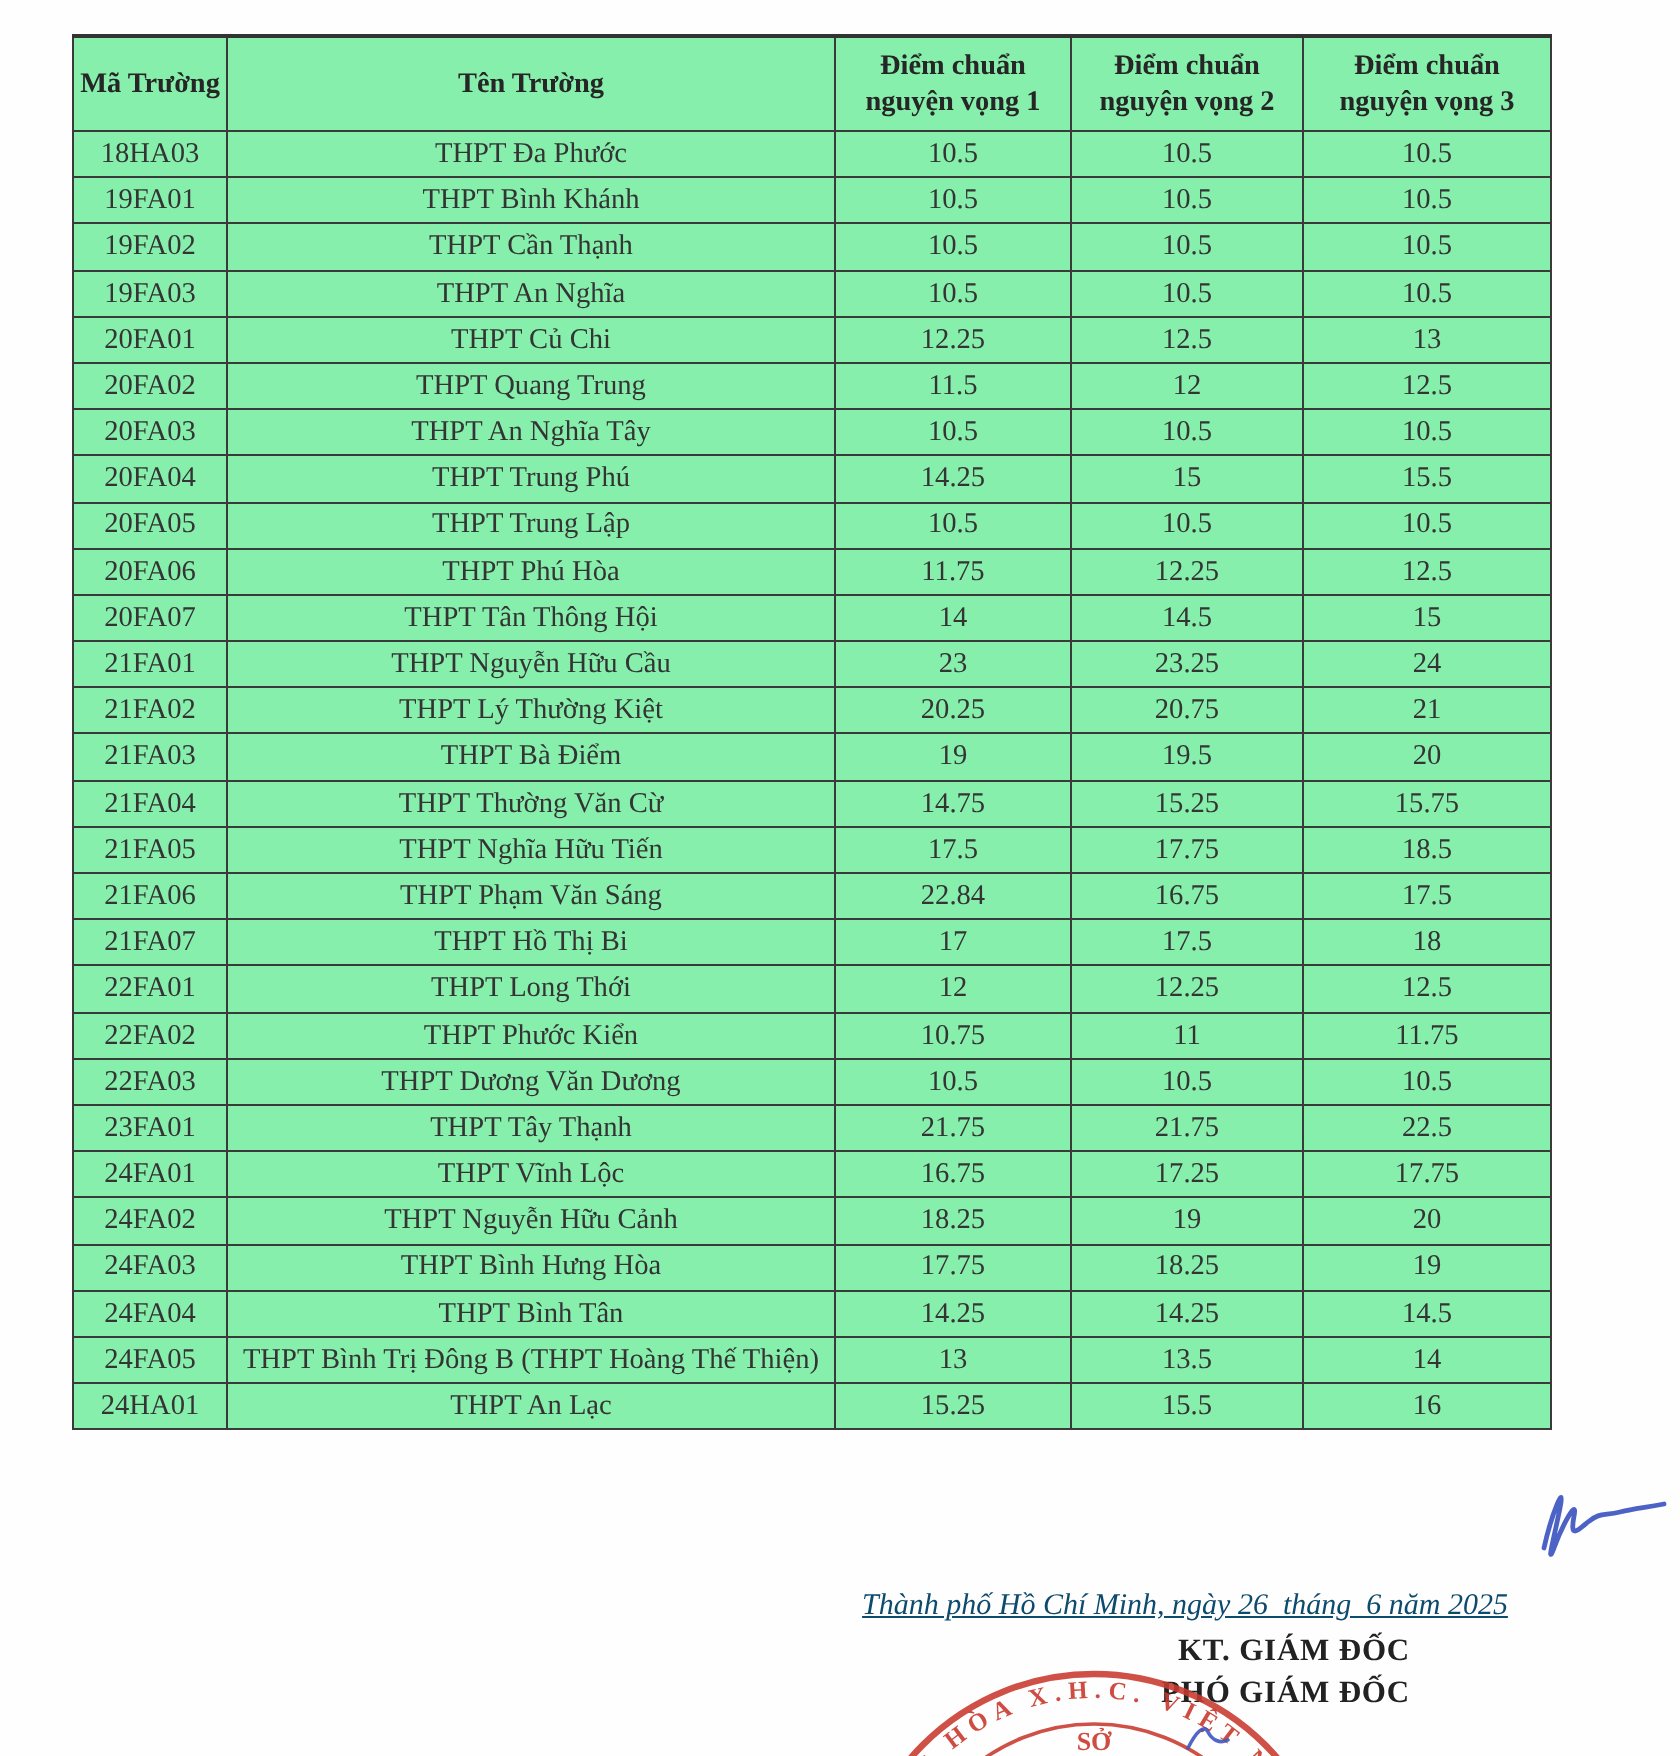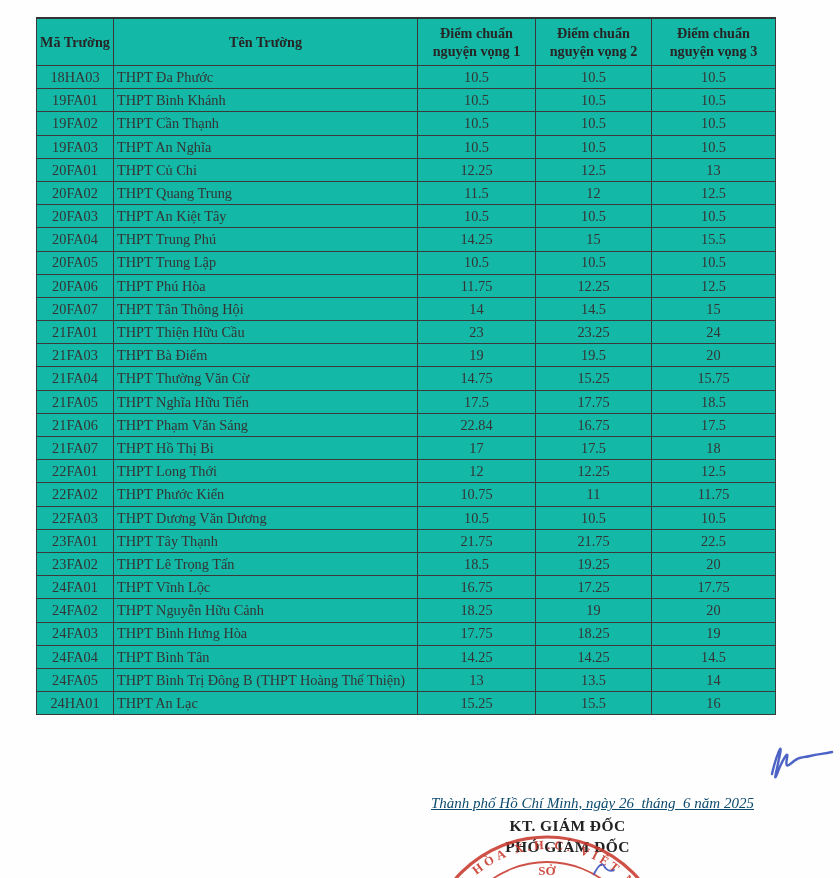--- a/index.html
+++ b/index.html
@@ -12,56 +12,56 @@
     position: relative;
   }
   .page { position: relative; width: 840px; height: 878px; }
 
   table.scores {
     position: absolute;
     left: 36px; top: 17px;
     width: 739px;
     border-collapse: collapse;
     table-layout: fixed;
-    background: #14b8a6;
+    background: #86efac;
   }
   table.scores th, table.scores td {
     border: 1.5px solid #3a3a3a;
     font-size: 14.3px;
     color: #343434;
     padding: 1px 3px;
     line-height: 1.28;
     overflow: hidden;
   }
   table.scores thead th {
     font-weight: bold;
     color: #262626;
     text-align: center;
     height: 44px;
     font-size: 14.2px;
     border-top: 2px solid #333;
   }
   table.scores td { height: 20.2px; }
   td.center, th.center { text-align: center; }
-  td.name { text-align: left; padding-left: 7px; margin-left: 16px; }
+  td.name { text-align: center; padding-left: 7px; margin-left: 16px; }
 
   .footer-date {
     position: absolute;
     left: 420px; top: 795px; width: 345px;
     text-align: center;
     font-style: italic;
     font-size: 15px;
     color: #0c4a6e;
     white-space: pre;
     text-decoration: underline;
   }
   .signer {
     position: absolute;
     left: 430px; width: 275px;
-    text-align: center;
+    text-align: right;
     font-weight: bold;
     font-size: 15.5px;
     color: #222;
     letter-spacing: 0.4px;
   }
   .signer-1 { top: 817px; }
   .signer-2 { top: 838px; }
 
   .stamp-svg {
     position: absolute;
@@ -139,21 +139,21 @@
         </tr>
         <tr>
           <td class="center">20FA02</td>
           <td class="name">THPT Quang Trung</td>
           <td class="center">11.5</td>
           <td class="center">12</td>
           <td class="center">12.5</td>
         </tr>
         <tr>
           <td class="center">20FA03</td>
-          <td class="name">THPT An Kiệt Tây</td>
+          <td class="name">THPT An Nghĩa Tây</td>
           <td class="center">10.5</td>
           <td class="center">10.5</td>
           <td class="center">10.5</td>
         </tr>
         <tr>
           <td class="center">20FA04</td>
           <td class="name">THPT Trung Phú</td>
           <td class="center">14.25</td>
           <td class="center">15</td>
           <td class="center">15.5</td>
@@ -174,24 +174,31 @@
         </tr>
         <tr>
           <td class="center">20FA07</td>
           <td class="name">THPT Tân Thông Hội</td>
           <td class="center">14</td>
           <td class="center">14.5</td>
           <td class="center">15</td>
         </tr>
         <tr>
           <td class="center">21FA01</td>
-          <td class="name">THPT Thiện Hữu Cầu</td>
+          <td class="name">THPT Nguyễn Hữu Cầu</td>
           <td class="center">23</td>
           <td class="center">23.25</td>
           <td class="center">24</td>
+        </tr>
+        <tr>
+          <td class="center">21FA02</td>
+          <td class="name">THPT Lý Thường Kiệt</td>
+          <td class="center">20.25</td>
+          <td class="center">20.75</td>
+          <td class="center">21</td>
         </tr>
         <tr>
           <td class="center">21FA03</td>
           <td class="name">THPT Bà Điểm</td>
           <td class="center">19</td>
           <td class="center">19.5</td>
           <td class="center">20</td>
         </tr>
         <tr>
           <td class="center">21FA04</td>
@@ -241,27 +248,20 @@
           <td class="center">10.5</td>
           <td class="center">10.5</td>
           <td class="center">10.5</td>
         </tr>
         <tr>
           <td class="center">23FA01</td>
           <td class="name">THPT Tây Thạnh</td>
           <td class="center">21.75</td>
           <td class="center">21.75</td>
           <td class="center">22.5</td>
-        </tr>
-        <tr>
-          <td class="center">23FA02</td>
-          <td class="name">THPT Lê Trọng Tấn</td>
-          <td class="center">18.5</td>
-          <td class="center">19.25</td>
-          <td class="center">20</td>
         </tr>
         <tr>
           <td class="center">24FA01</td>
           <td class="name">THPT Vĩnh Lộc</td>
           <td class="center">16.75</td>
           <td class="center">17.25</td>
           <td class="center">17.75</td>
         </tr>
         <tr>
           <td class="center">24FA02</td>

